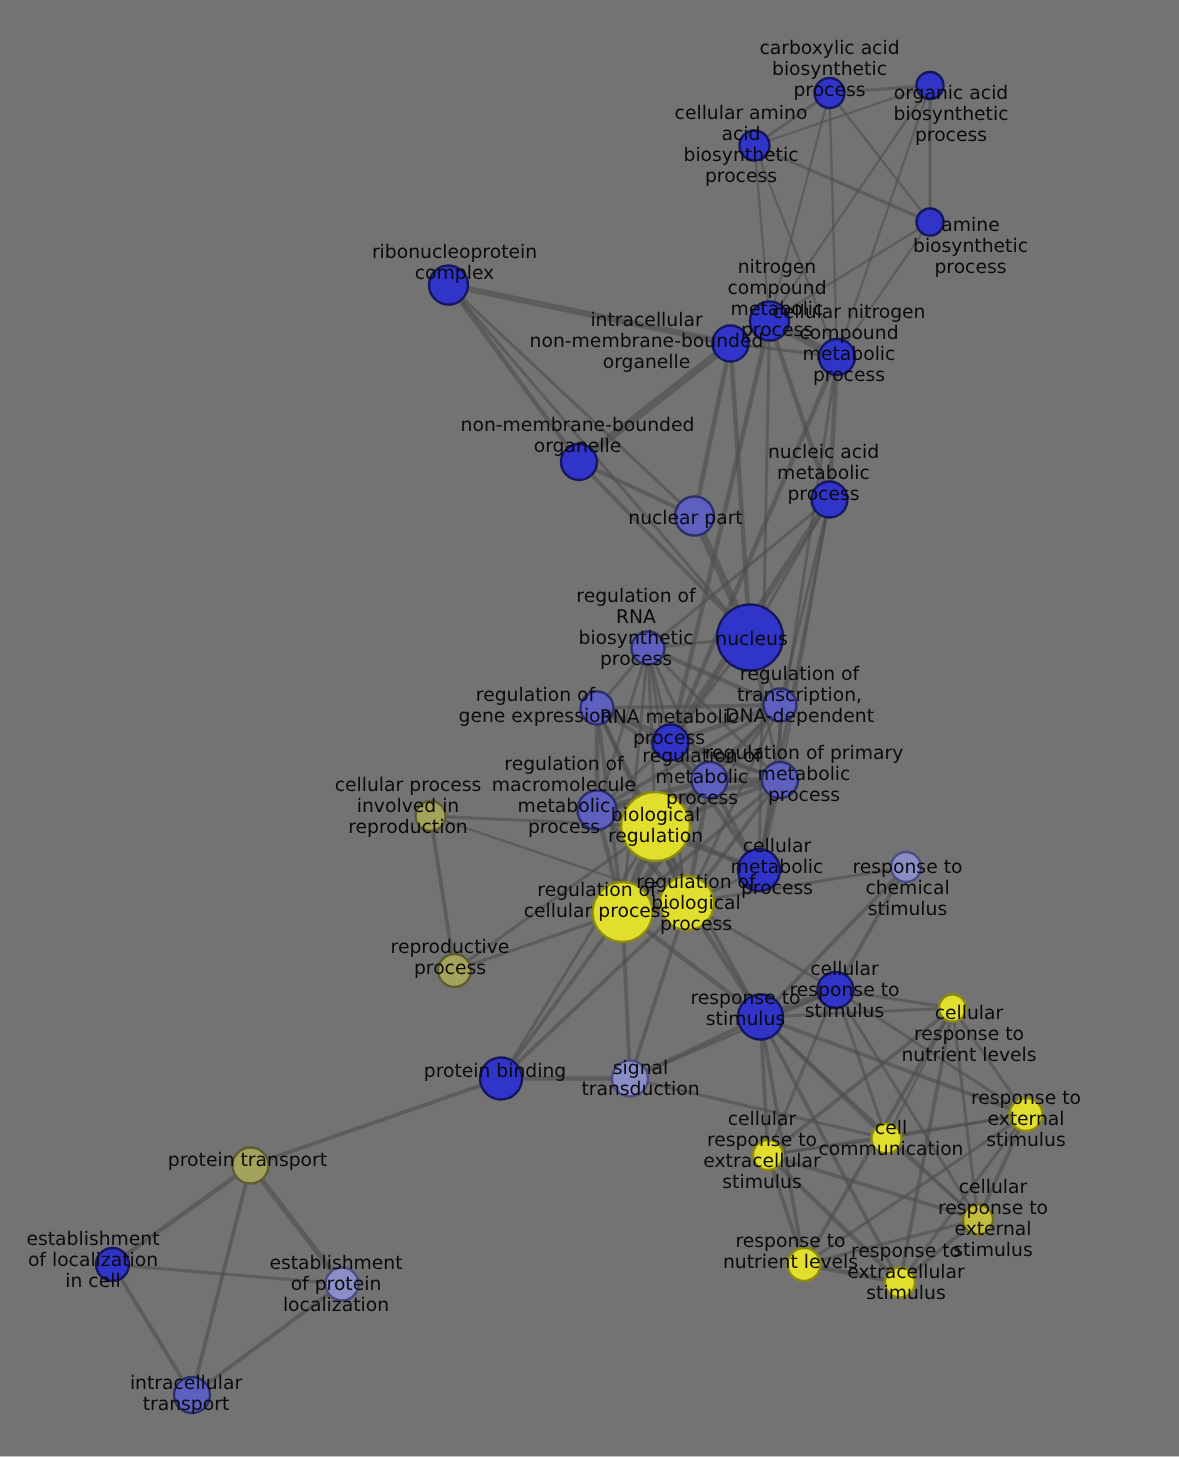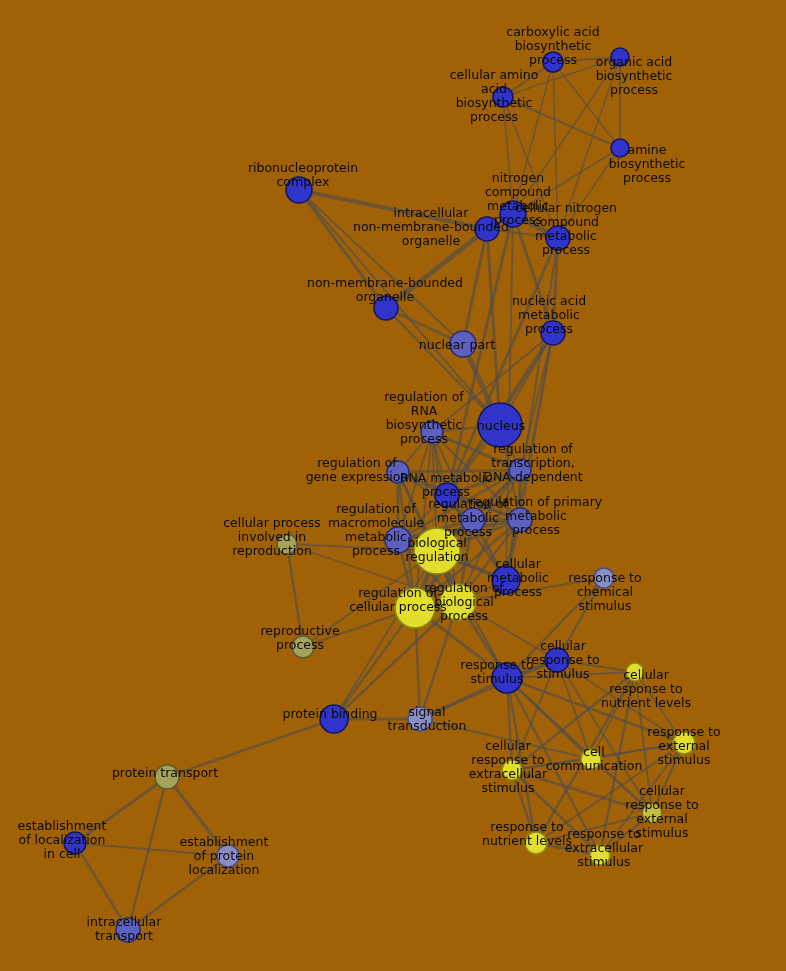--- a/index.html
+++ b/index.html
@@ -1,16 +1,16 @@
 <!DOCTYPE html>
 <html><head>
 <meta charset="utf-8">
 <style>
   html,body{margin:0;padding:0;background:#ffffff;}
-  #stage{position:relative;width:786px;height:971px;background:#a16207;overflow:hidden;}
+  #stage{position:relative;width:786px;height:971px;background:#737373;overflow:hidden;}
   svg text{font-family:"DejaVu Sans",sans-serif;font-size:12.5px;fill:#0a0a0a;}
 </style>
 </head>
 <body>
 
 <div id="stage">
   <svg id="graph" width="786" height="971" viewBox="0 0 786 971" xmlns="http://www.w3.org/2000/svg">
       <g>
         <line x1="553" y1="62" x2="620" y2="57" stroke="#4d4d4d" stroke-width="2" stroke-opacity="0.62" stroke-linecap="round"></line>
         <line x1="553" y1="62" x2="503" y2="97" stroke="#4d4d4d" stroke-width="2" stroke-opacity="0.62" stroke-linecap="round"></line>

